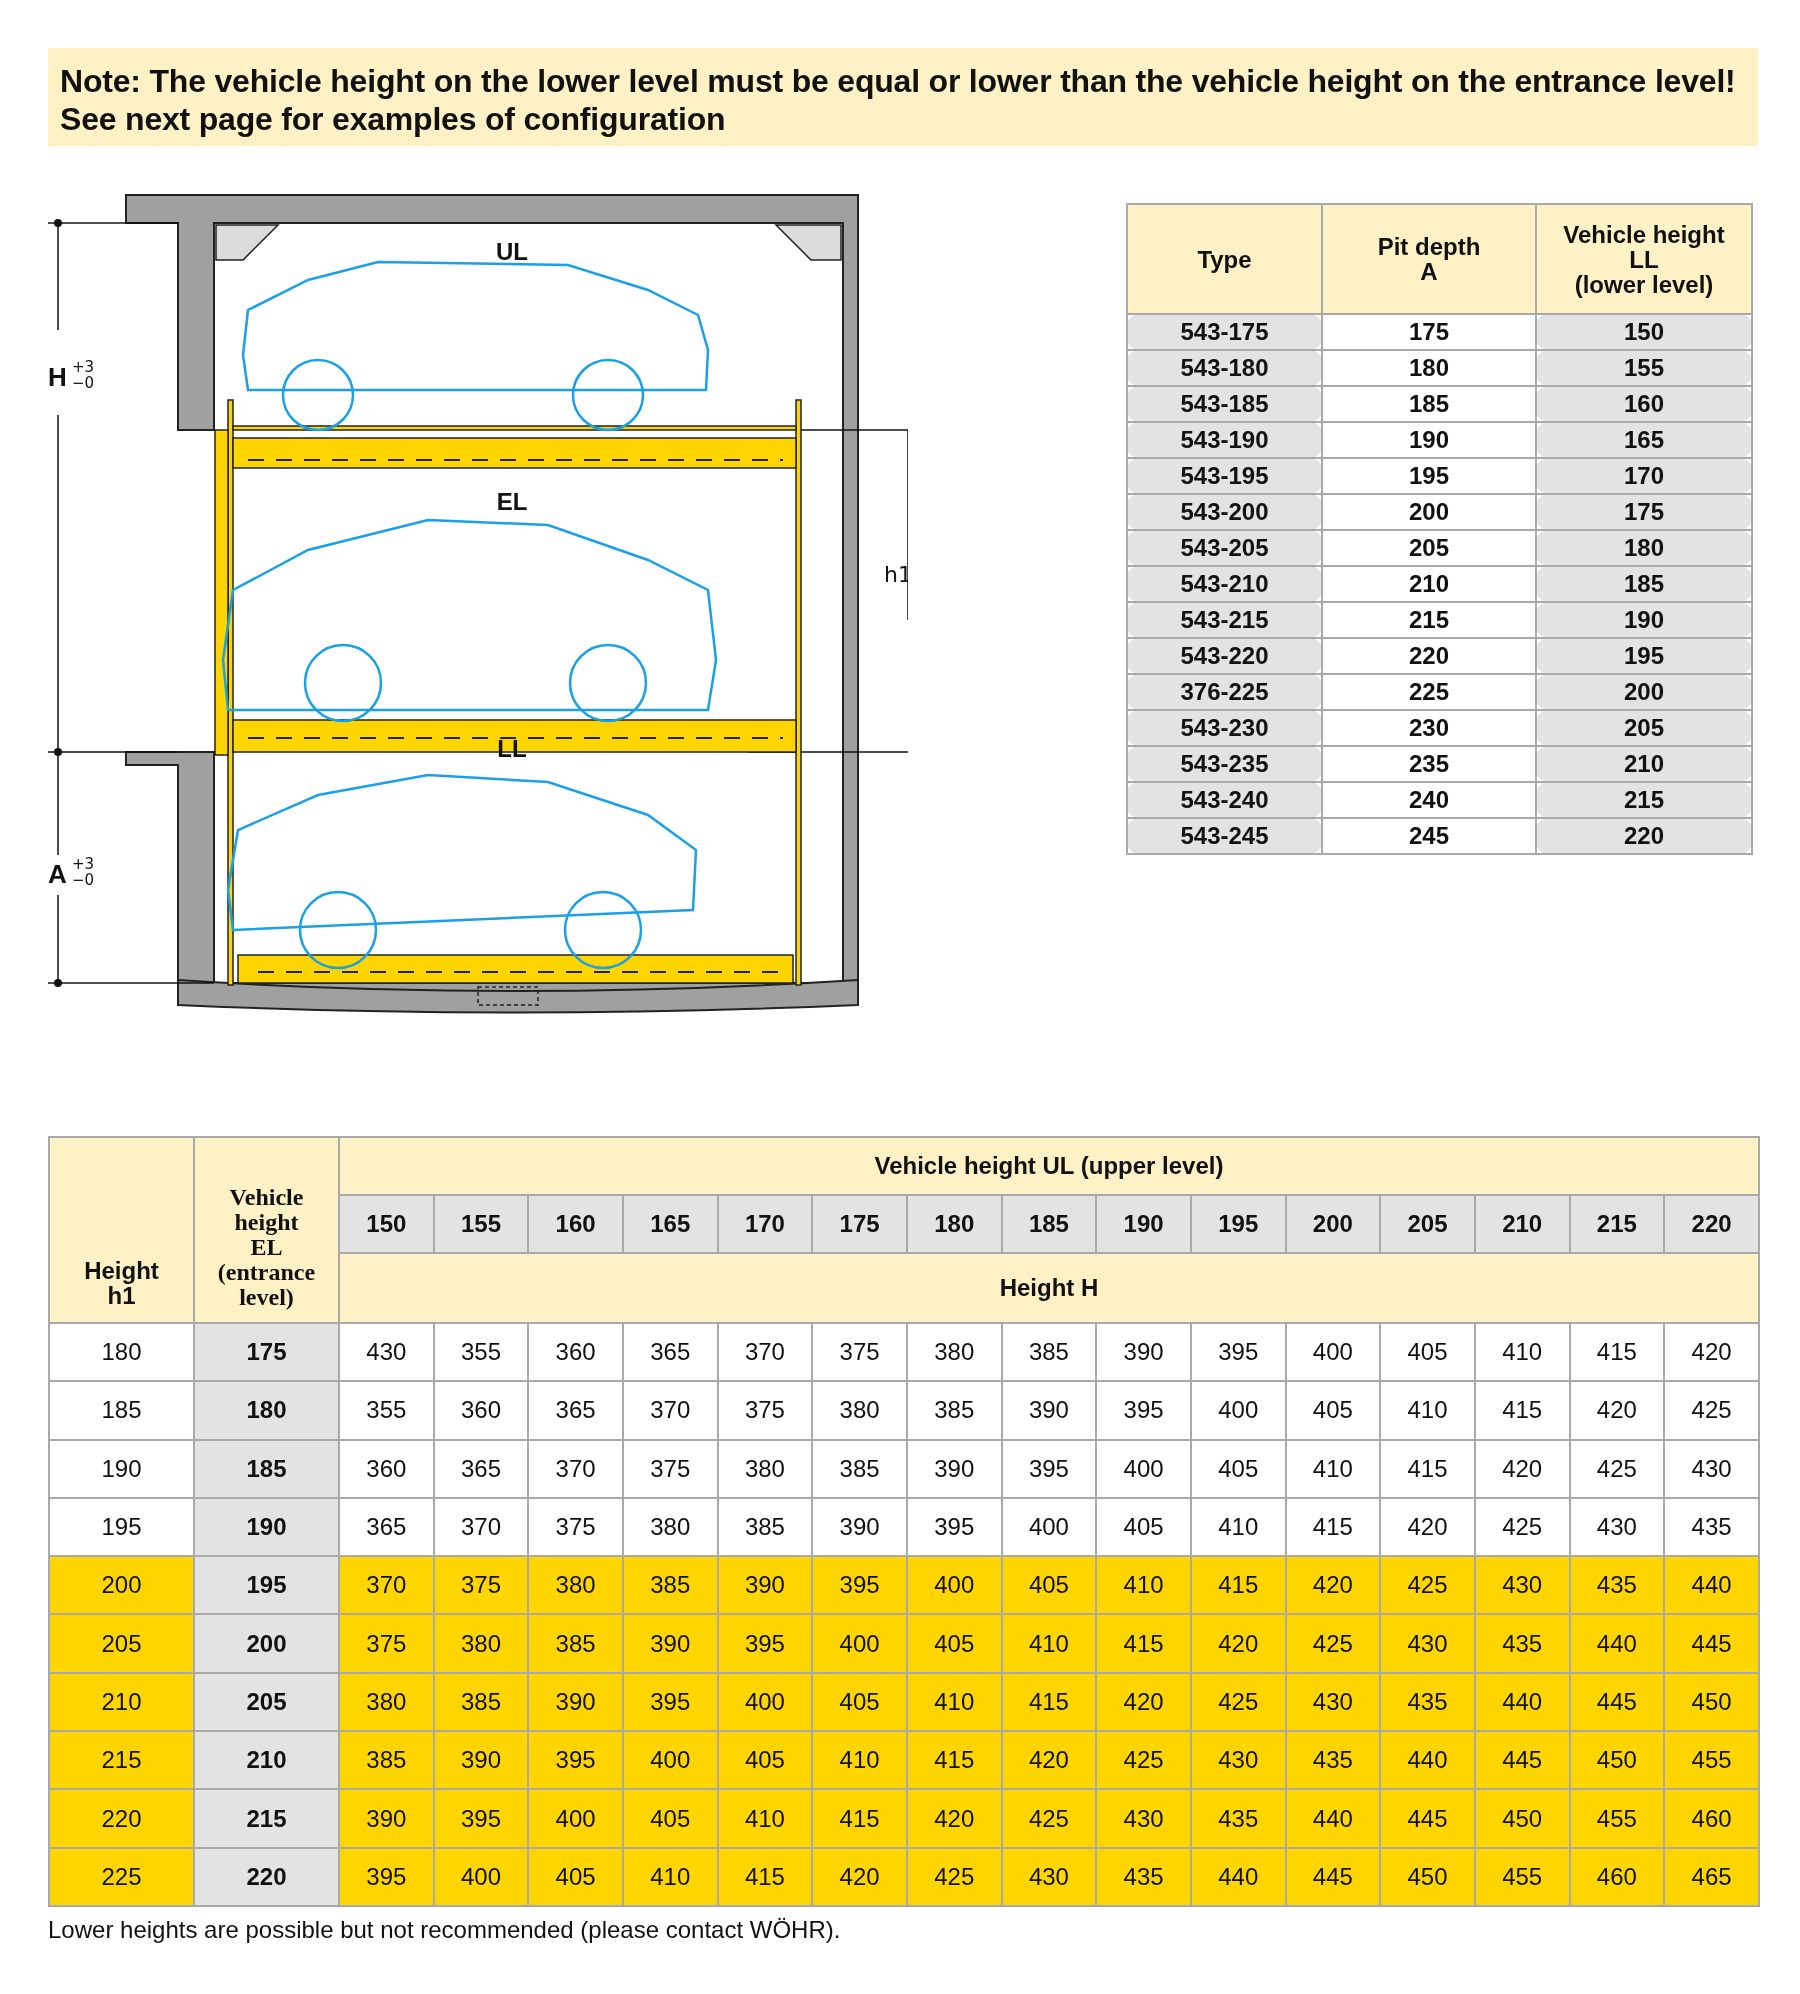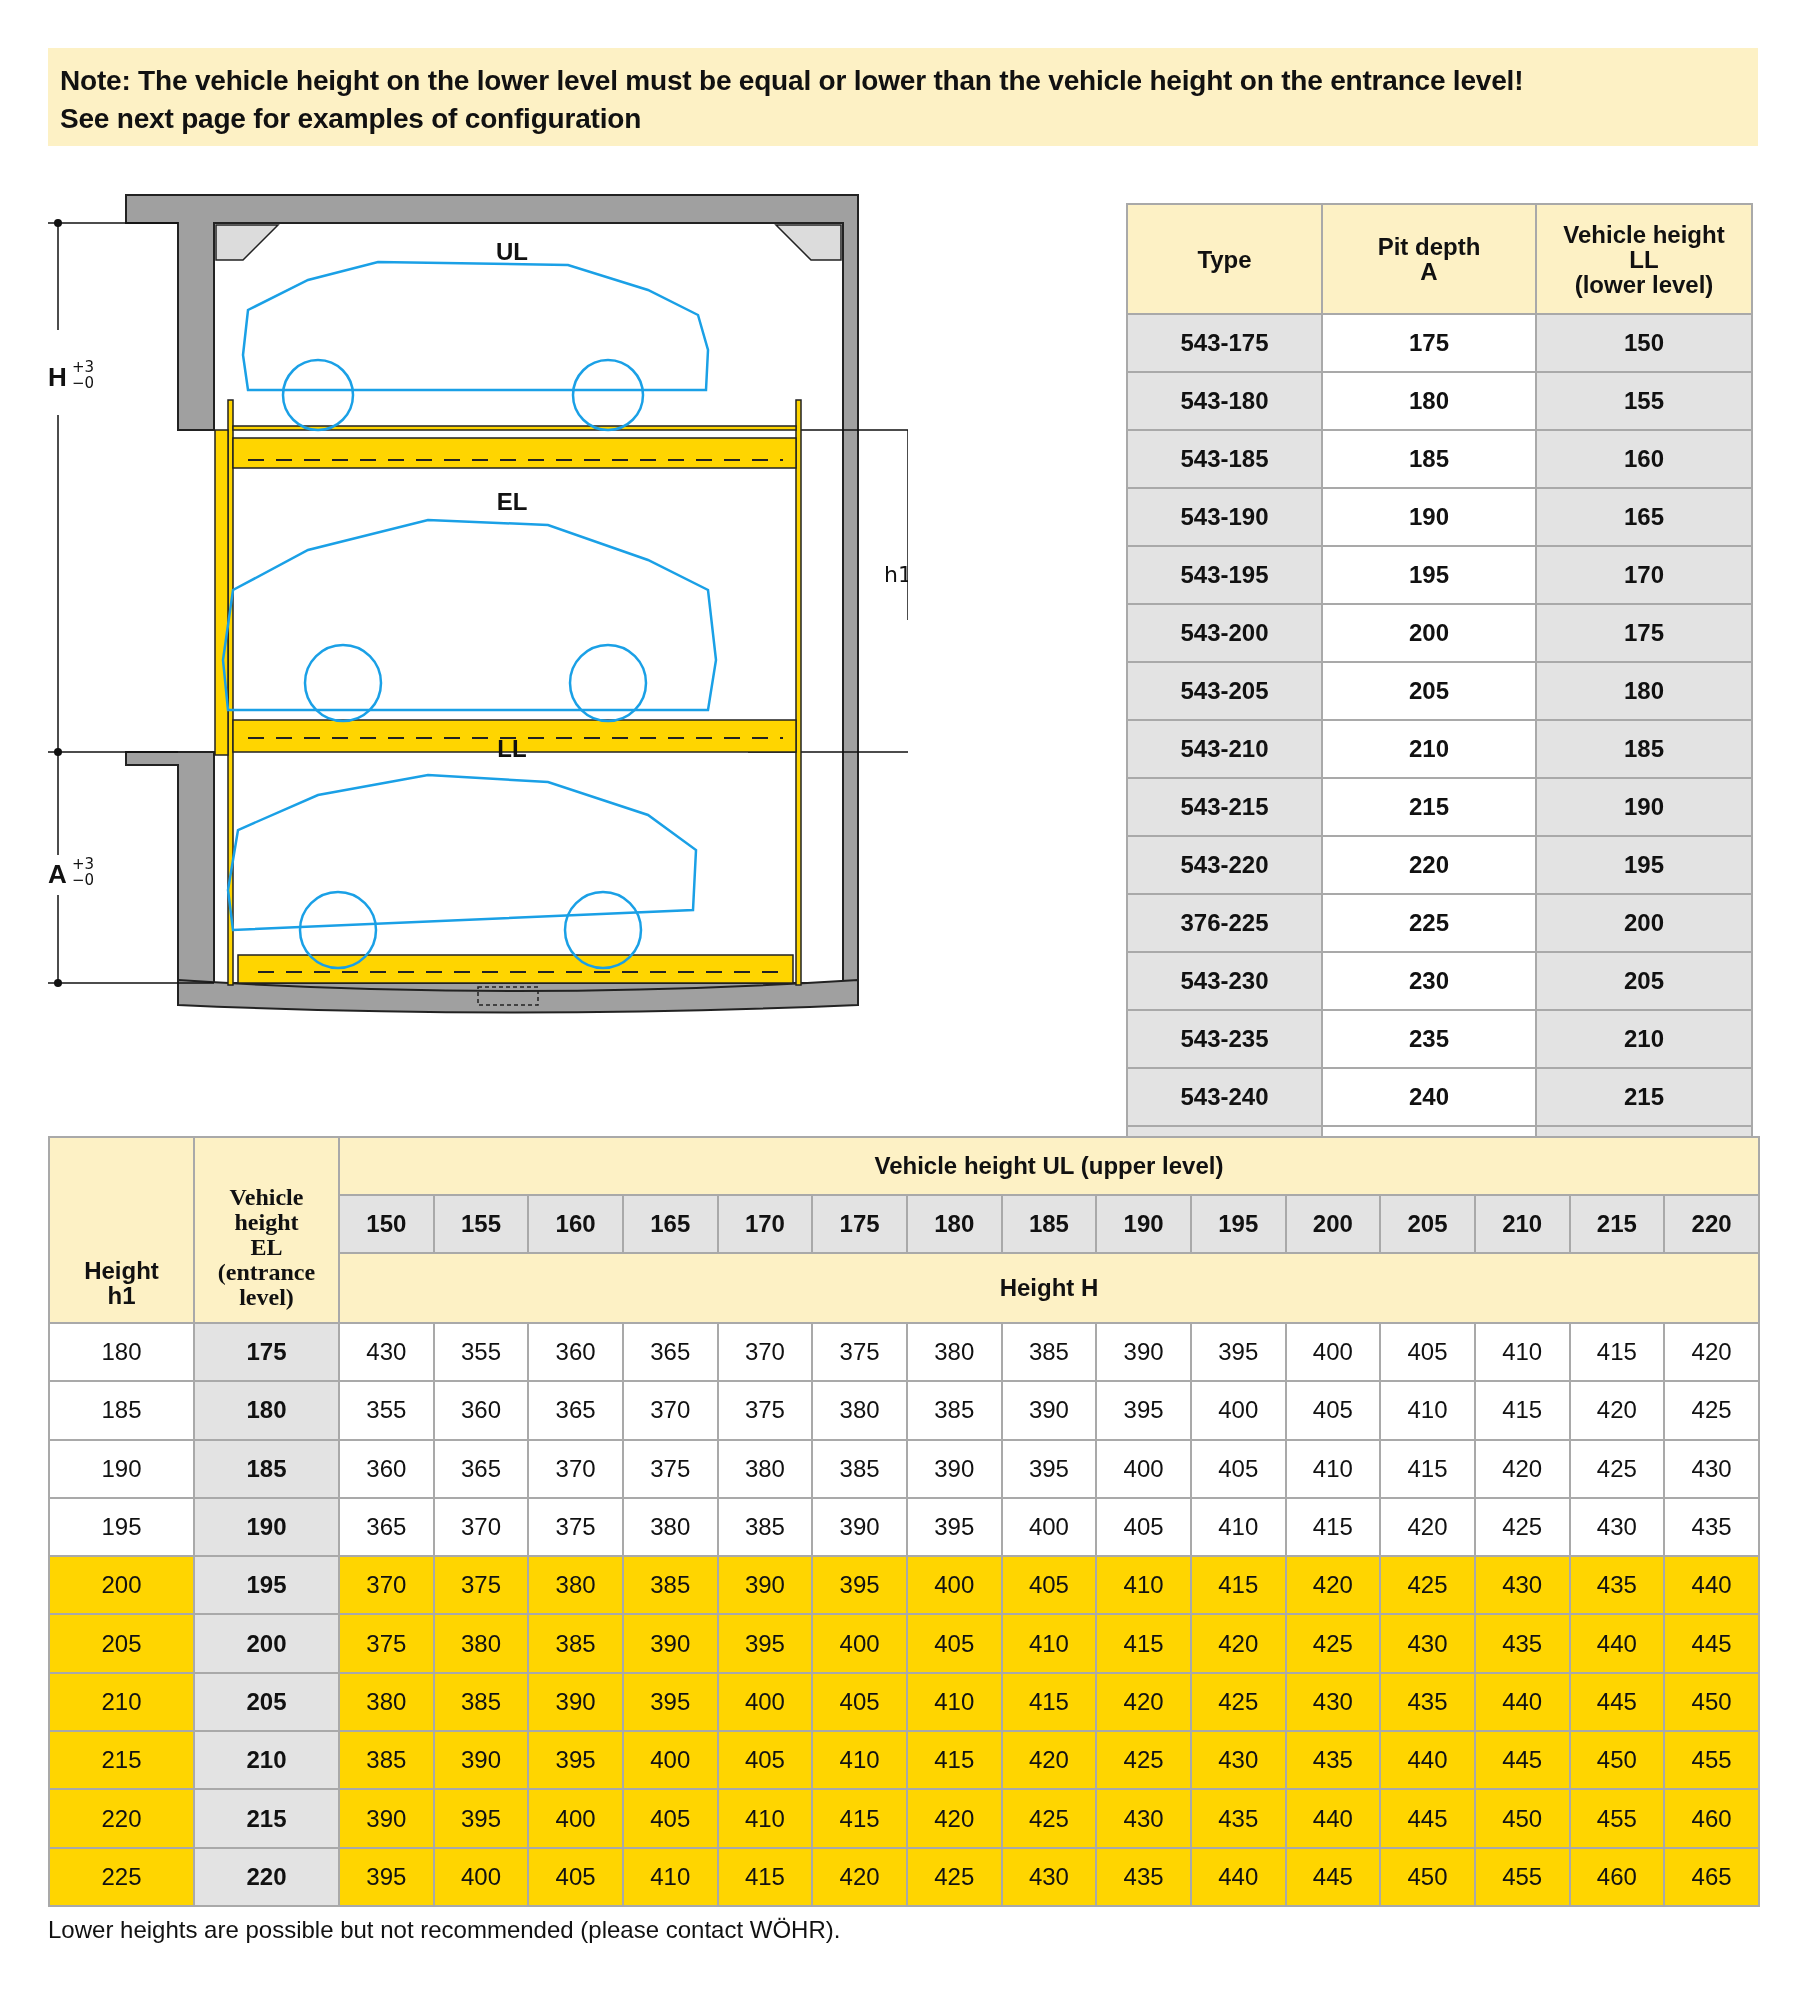--- a/index.html
+++ b/index.html
@@ -2,37 +2,37 @@
 <html><head>
 <meta charset="utf-8">
 <style>
   * { box-sizing: border-box; margin: 0; padding: 0; }
   html, body { width: 1800px; height: 1994px; background: #ffffff; }
   body { position: relative; font-family: "Liberation Sans", "DejaVu Sans", sans-serif; color: #111; overflow: hidden; }
 
   .note {
     position: absolute; left: 48px; top: 48px; width: 1710px; height: 98px;
     background: #fdf1c5; padding: 14px 12px;
-    font-weight: bold; font-size: 28px; line-height: 38px; letter-spacing: -0.2px;
+    font-weight: bold; font-size: 32px; line-height: 38px; letter-spacing: -0.2px;
   }
   .note div { white-space: nowrap; }
 
   .diagram { position: absolute; left: 48px; top: 190px; width: 860px; height: 840px; }
 
   
   .type-table {
     position: absolute; left: 1126px; top: 203px; width: 625px;
     border-collapse: collapse; table-layout: fixed;
   }
   .type-table th, .type-table td {
     border: 2px solid #a9a9a9; text-align: center; font-weight: bold;
     font-size: 24px; padding: 0;
   }
   .type-table th { background: #fdf1c5; height: 110px; line-height: 25px; }
-  .type-table td { height: 58px; }
+  .type-table td { height: 36px; border-radius: 12px; }
   .type-table td.g { background: #e3e3e3; }
   .type-table td.w { background: #ffffff; }
 
   
   .h-table {
     position: absolute; left: 48px; top: 1136px; width: 1710px;
     border-collapse: collapse; table-layout: fixed;
   }
   .h-table th, .h-table td {
     border: 2px solid #a9a9a9; text-align: center; padding: 0; font-size: 24px;

